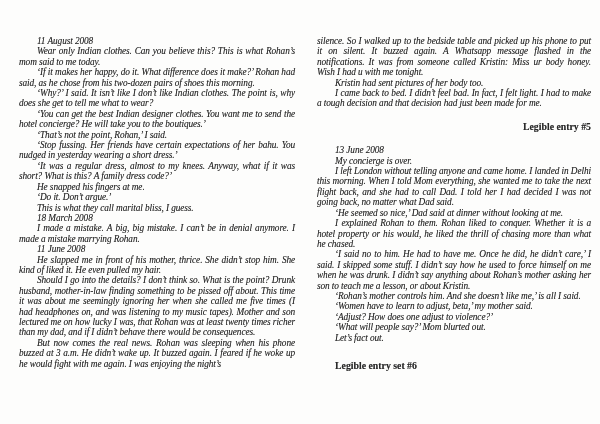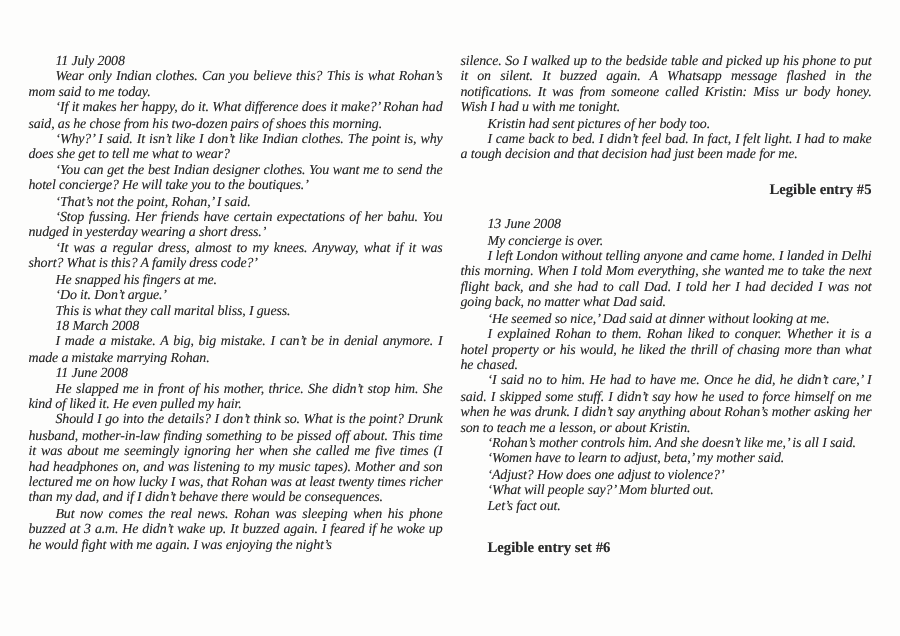--- a/index.html
+++ b/index.html
@@ -23,21 +23,21 @@
     color: #2a2a2a;
     font-family: "Liberation Serif", serif;
     font-style: italic;
     font-size: 9.3px;
     line-height: 10.4px;
     text-align: justify;
     letter-spacing: -0.1px;
     text-shadow: 0 0 0.4px rgba(40,40,40,0.45);
   }
   .page.left  { left: 19px; }
-  .page.right { left: 307px; width: 274px; }
+  .page.right { left: 317px; width: 274px; }
   .page p {
     margin: 0;
     padding: 0;
     text-indent: 18px;
   }
   .page p.para-continued { text-indent: 0; }
   .page p.date { text-indent: 18px; }
   .page p.heading {
     font-style: normal;
     font-weight: bold;
@@ -55,21 +55,21 @@
     letter-spacing: 0;
     margin: 18px 0 0 0;
     text-align: left;
   }
 </style>
 </head>
 <body>
 
 <div class="spread">
   <section class="page left">
-      <p class="date">11 July 2008</p>
+      <p class="date">11 August 2008</p>
       <p class="para">Wear only Indian clothes. Can you believe this? This is what Rohan’s mom said to me today.</p>
       <p class="para">‘If it makes her happy, do it. What difference does it make?’ Rohan had said, as he chose from his two-dozen pairs of shoes this morning.</p>
       <p class="para">‘Why?’ I said. It isn’t like I don’t like Indian clothes. The point is, why does she get to tell me what to wear?</p>
       <p class="para">‘You can get the best Indian designer clothes. You want me to send the hotel concierge? He will take you to the boutiques.’</p>
       <p class="para">‘That’s not the point, Rohan,’ I said.</p>
       <p class="para">‘Stop fussing. Her friends have certain expectations of her bahu. You nudged in yesterday wearing a short dress.’</p>
       <p class="para">‘It was a regular dress, almost to my knees. Anyway, what if it was short? What is this? A family dress code?’</p>
       <p class="para">He snapped his fingers at me.</p>
       <p class="para">‘Do it. Don’t argue.’</p>
       <p class="para">This is what they call marital bliss, I guess.</p>

